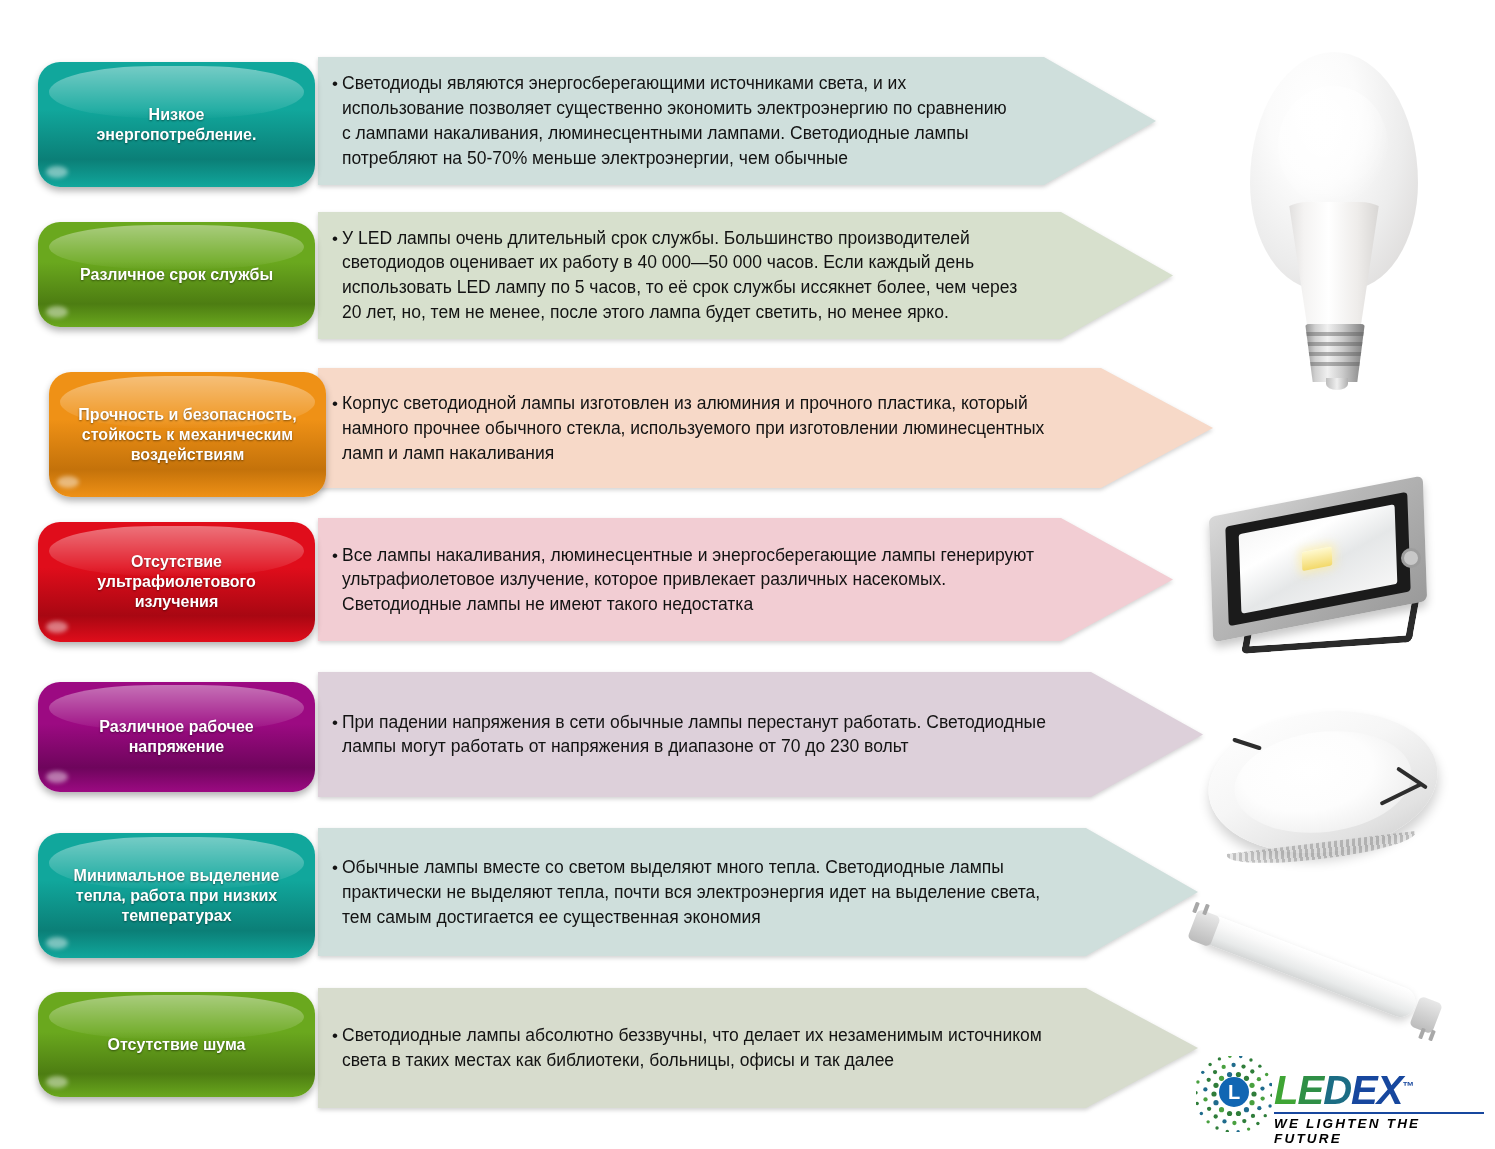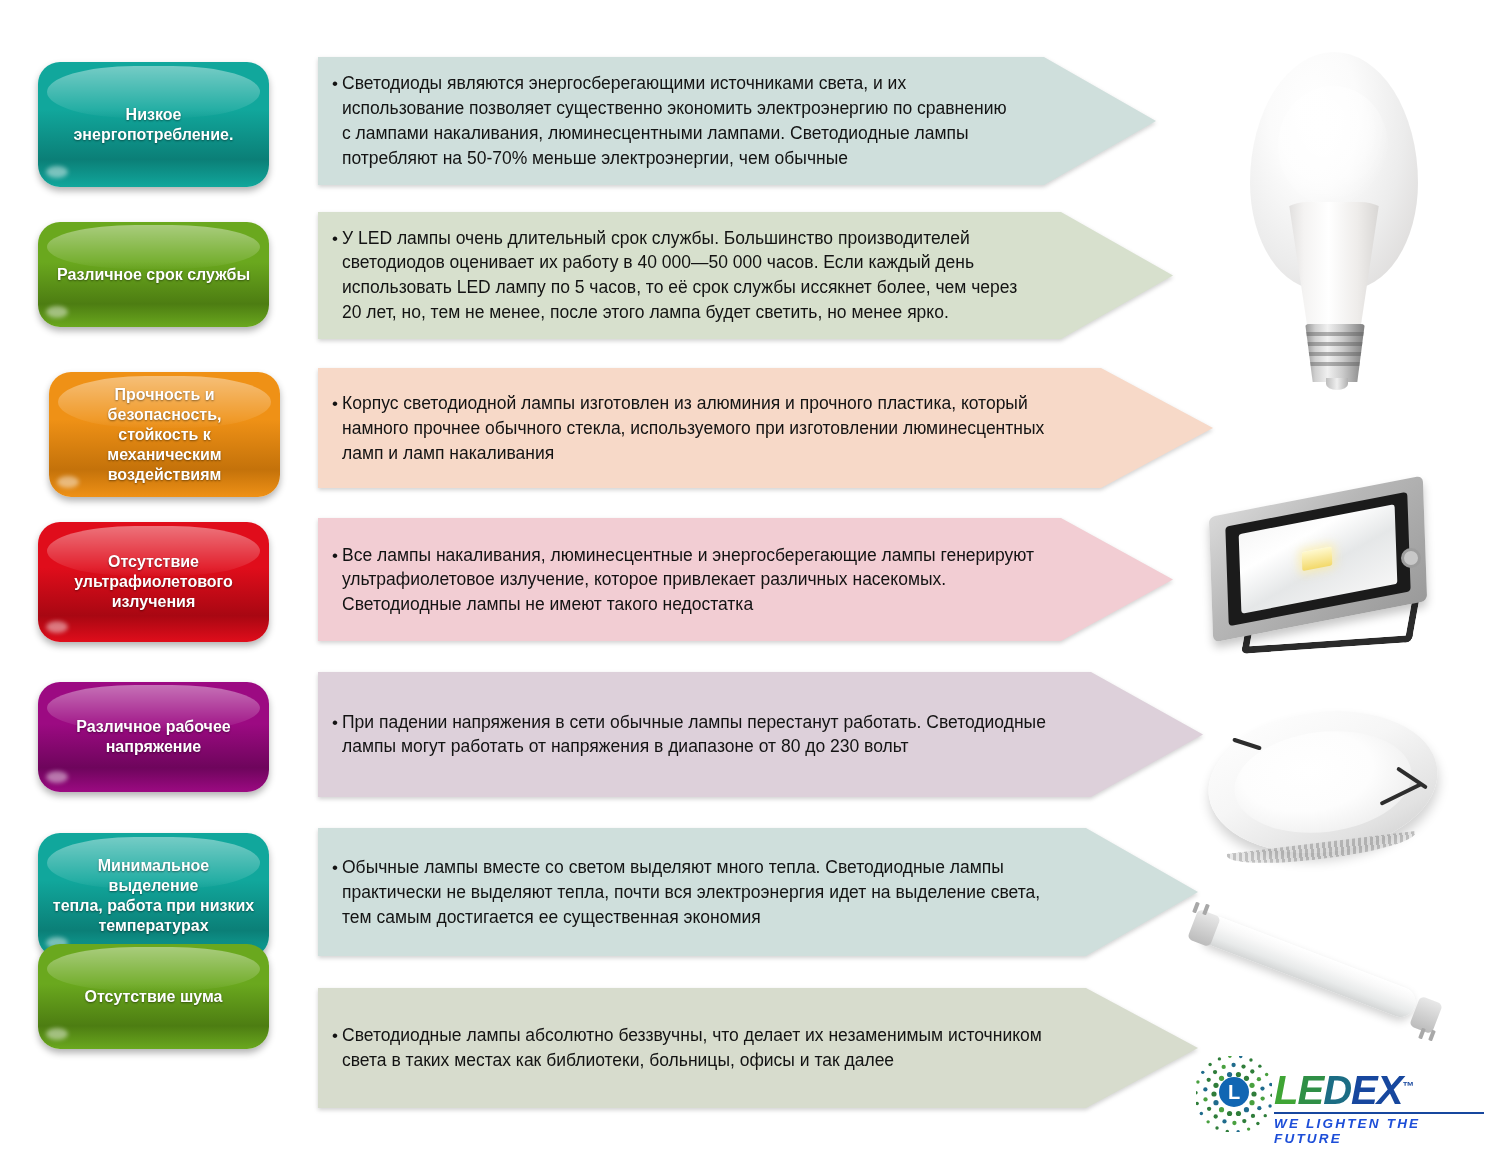--- a/index.html
+++ b/index.html
@@ -37,21 +37,21 @@
   
   .row {
     position: absolute;
     left: 0;
   }
 
   
   .pill {
     position: absolute;
     left: 38px;
-    width: 231px;
+    width: 277px;
     border-radius: 22px;
     display: flex;
     align-items: center;
     justify-content: center;
     text-align: center;
     color: #ffffff;
     font-weight: bold;
     font-size: 16px;
     line-height: 1.25;
     padding: 6px 14px;
@@ -336,21 +336,21 @@
     color: #17479e;
     font-style: normal;
     font-weight: bold;
   }
   .logo-tagline {
     margin-top: 2px;
     font-size: 13.5px;
     font-style: italic;
     font-weight: bold;
     letter-spacing: 2.2px;
-    color: #1d4ed8;
+    color: #000000;
     border-top: 2px solid #17479e;
     padding-top: 2px;
     font-family: "Liberation Sans", sans-serif;
   }
 </style>
 </head>
 <body>
 
 <div id="page">
 
@@ -425,21 +425,21 @@
 излучения</span>
         </div>
       </div>
       <div class="row">
         <div class="arrow" style="top: 672px; width: 885px; height: 125px;">
           <svg width="885" height="125" viewBox="0 0 885 125" style="position: absolute; inset: 0px;">
             <polygon points="0,0 773,0 885,62.5 773,125 0,125" fill="#ddd0da"></polygon>
           </svg>
           <div class="arrow-text" style="right: 136px;">
             <span class="bullet">•</span>
-            <span class="txt">При падении напряжения в сети обычные лампы перестанут работать. Светодиодные лампы могут работать от напряжения в диапазоне от 80 до 230 вольт</span>
+            <span class="txt">При падении напряжения в сети обычные лампы перестанут работать. Светодиодные лампы могут работать от напряжения в диапазоне от 70 до 230 вольт</span>
           </div>
         </div>
         <div class="pill" style="top: 682px; height: 110px; background: linear-gradient(rgb(156, 10, 130) 0%, rgb(156, 10, 130) 38%, rgb(110, 5, 92) 78%, rgb(156, 10, 130) 100%);">
           <div class="pill-gloss"></div>
           <div class="pill-corner"></div>
           <span class="pill-label">Различное рабочее
 напряжение</span>
         </div>
       </div>
       <div class="row">
@@ -463,21 +463,21 @@
       <div class="row">
         <div class="arrow" style="top: 988px; width: 880px; height: 120px;">
           <svg width="880" height="120" viewBox="0 0 880 120" style="position: absolute; inset: 0px;">
             <polygon points="0,0 768,0 880,60 768,120 0,120" fill="#d7dccd"></polygon>
           </svg>
           <div class="arrow-text" style="right: 136px;">
             <span class="bullet">•</span>
             <span class="txt">Светодиодные лампы абсолютно беззвучны, что делает их незаменимым источником света в таких местах как библиотеки, больницы, офисы и так далее</span>
           </div>
         </div>
-        <div class="pill" style="top: 944px; height: 105px; background: linear-gradient(rgb(106, 168, 30) 0%, rgb(106, 168, 30) 38%, rgb(77, 125, 18) 78%, rgb(106, 168, 30) 100%);">
+        <div class="pill" style="top: 992px; height: 105px; background: linear-gradient(rgb(106, 168, 30) 0%, rgb(106, 168, 30) 38%, rgb(77, 125, 18) 78%, rgb(106, 168, 30) 100%);">
           <div class="pill-gloss"></div>
           <div class="pill-corner"></div>
           <span class="pill-label">Отсутствие шума</span>
         </div>
       </div>
     </div>
 
   <div class="product bulb-wrap">
     <div class="bulb-glass"></div>
     <div class="bulb-neck"></div>

